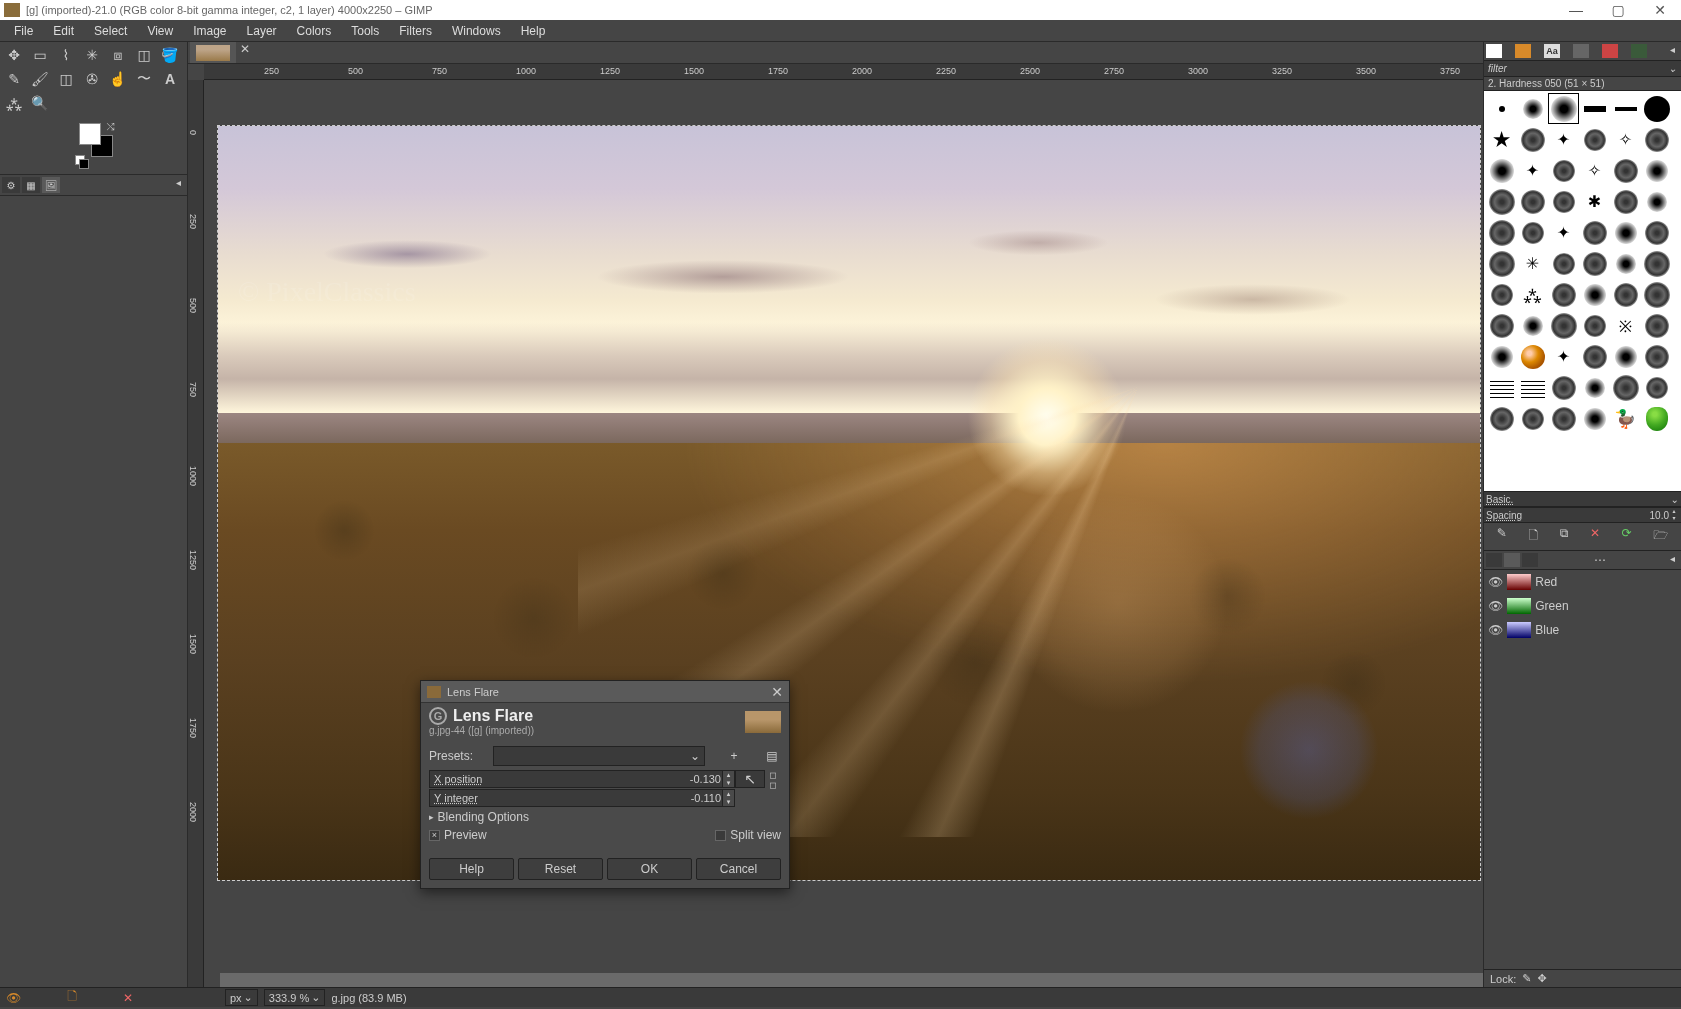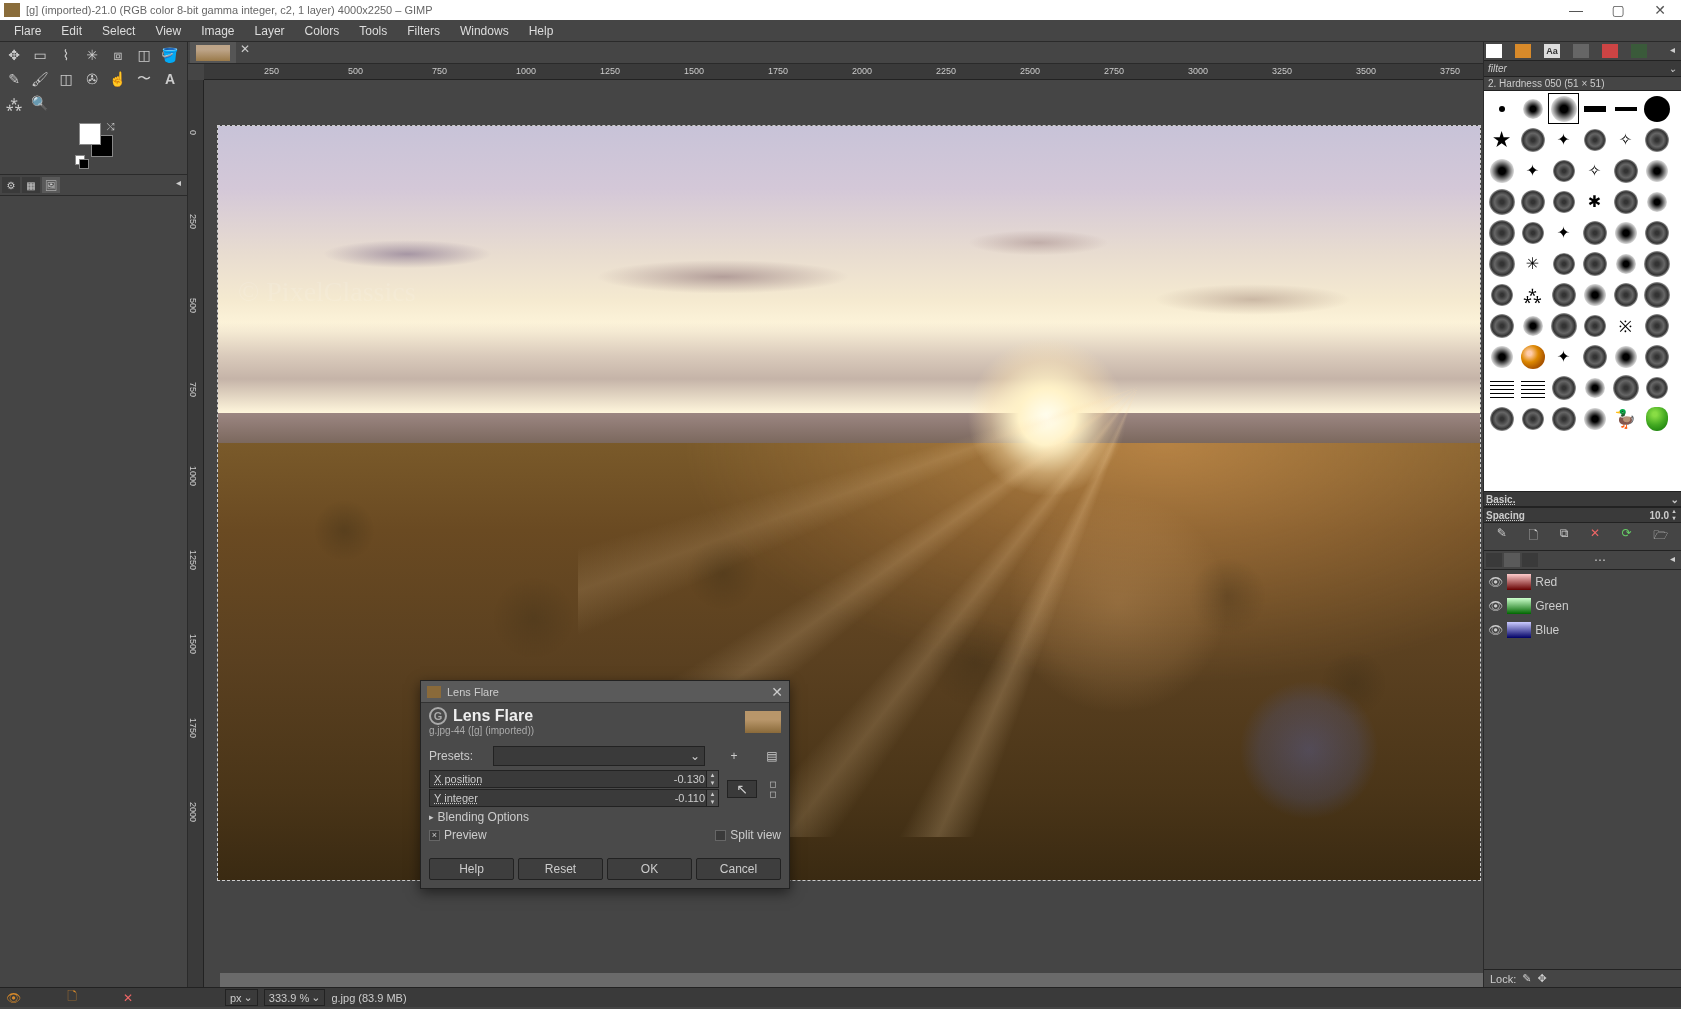--- a/index.html
+++ b/index.html
@@ -102,21 +102,21 @@
 .dlg-head { display: flex; align-items: center; padding: 4px 8px 6px; background:#4a4a4a;}
 .dlg-head-txt { flex:1; }
 .dlg-head-title { font-size: 16px; font-weight: bold; color: #eee; display:flex; align-items:center; gap:6px;}
 .g-logo { display:inline-flex; width:18px; height:18px; border:2px solid #aaa; border-radius:50%; align-items:center; justify-content:center; font-size:11px; font-weight:bold; color:#aaa;}
 .dlg-head-sub { font-size: 10px; color: #aaa; }
 .dlg-head-thumb { width: 36px; height: 22px; background: linear-gradient(to bottom,#b8966a 40%, #8a6a3a); }
 .dlg-body { padding: 4px 8px 8px; }
 .dlg-row { display: flex; align-items: center; gap: 20px; margin-bottom: 4px; }
 .presets-sel { flex:1; height:20px; background:#3a3a3a; border:1px solid #222; display:flex; align-items:center; justify-content:flex-end; padding-right:4px;}
 .small-btn { width:18px; height:18px; display:flex; align-items:center; justify-content:center; font-size:12px; color:#ccc;}
-.spin-wrap { display:flex; gap:8px; align-items:center;}
+.spin-wrap { display:flex; gap:0; align-items:flex-start;}
 .spin-col { flex:1;}
 .spinrow { display:flex; height:18px; background:#3a3a3a; border:1px solid #222; align-items:center; margin-bottom:1px;}
 .spin-lbl { padding:0 4px; font-size:11px; flex:1; text-decoration: underline; text-decoration-style: dotted;}
 .spin-val { font-size:11px; padding-right:1px;}
 .spin-btns { display:flex; flex-direction:column; width:12px;}
 .spin-btns div { height:8px; font-size:7px; line-height:7px; text-align:center; background:#4a4a4a; border-left:1px solid #222;}
 .pick-btn { width:30px; background:#3a3a3a; border:1px solid #222; display:flex; align-items:center; justify-content:center; font-size:14px;}
 .link-btn { width:16px; display:flex; flex-direction:column; justify-content:space-around; align-items:center; font-size:9px;}
 .expand-row { display:flex; align-items:center; gap:4px; padding:2px 0; font-size:12px;}
 .expand-row .tri { font-size:9px;}
@@ -140,21 +140,21 @@
 .brush.sel { outline:1px solid #000; outline-offset:-1px; background:#fff; z-index:1;}
 .bcircle{border-radius:50%; background:#000;}
 .bsquare{background:#000;}
 .bfuzzy{border-radius:50%; background: radial-gradient(circle, #000 20%, rgba(0,0,0,0.3) 60%, transparent 80%);}
 .bstar{color:#000; font-size:22px;}
 .btex{border-radius:50%; background: radial-gradient(circle, #333 10%, #666 40%, #333 60%, transparent 80%);}
 .bspark{color:#000; font-size:16px;}
 .blines{background: repeating-linear-gradient(0deg, #000 0 1px, transparent 1px 4px); }
 .bball{border-radius:50%; background: radial-gradient(circle at 35% 35%, #fca 10%, #d80 40%, #a50 70%);}
 .bpepper{border-radius:40% 40% 50% 50%; background: radial-gradient(circle at 40% 30%, #8d4 10%, #4a2 50%, #281 80%);}
-.rp-row { display:flex; align-items:center; height:16px; background:#3a3a3a; border-top:1px solid #222; border-bottom:1px solid #222; font-size:10px; padding:0 2px;font-weight:bold;}
+.rp-row { display:flex; align-items:center; height:16px; background:#3a3a3a; border-top:1px solid #222; border-bottom:1px solid #222; font-size:10px; padding:0 2px;}
 .rp-row .lbl{flex:1; text-decoration:underline dotted;}
 .rp-row .spv{font-size:10px;}
 .rp-row .ud{display:flex;flex-direction:column;width:10px;}
 .rp-row .ud div{height:7px;font-size:6px;line-height:6px;text-align:center;}
 .rp-btns { display:flex; justify-content:space-around; padding:3px 2px; border-bottom:1px solid #222;}
 .rp-btns .b{ font-size:12px; color:#ccc;}
 .rp-btns .b.red{color:#e66;}
 .rp-btns .b.grn{color:#6c6;}
 
 .rp-tabs2 { display:flex; gap:2px; padding:2px; border-bottom:1px solid #222;}
@@ -182,21 +182,21 @@
   <div class="icon"></div>
   <div class="titlebar-text">[g] (imported)-21.0 (RGB color 8-bit gamma integer, c2, 1 layer) 4000x2250 – GIMP</div>
   <div class="win-controls">
     <div class="win-ctrl">—</div>
     <div class="win-ctrl">▢</div>
     <div class="win-ctrl">✕</div>
   </div>
 </div>
 
 <div class="menubar">
-  <div class="m">Flare</div>
+  <div class="m">File</div>
   <div class="m">Edit</div>
   <div class="m">Select</div>
   <div class="m">View</div>
   <div class="m">Image</div>
   <div class="m">Layer</div>
   <div class="m">Colors</div>
   <div class="m">Tools</div>
   <div class="m">Filters</div>
   <div class="m">Windows</div>
   <div class="m">Help</div>

